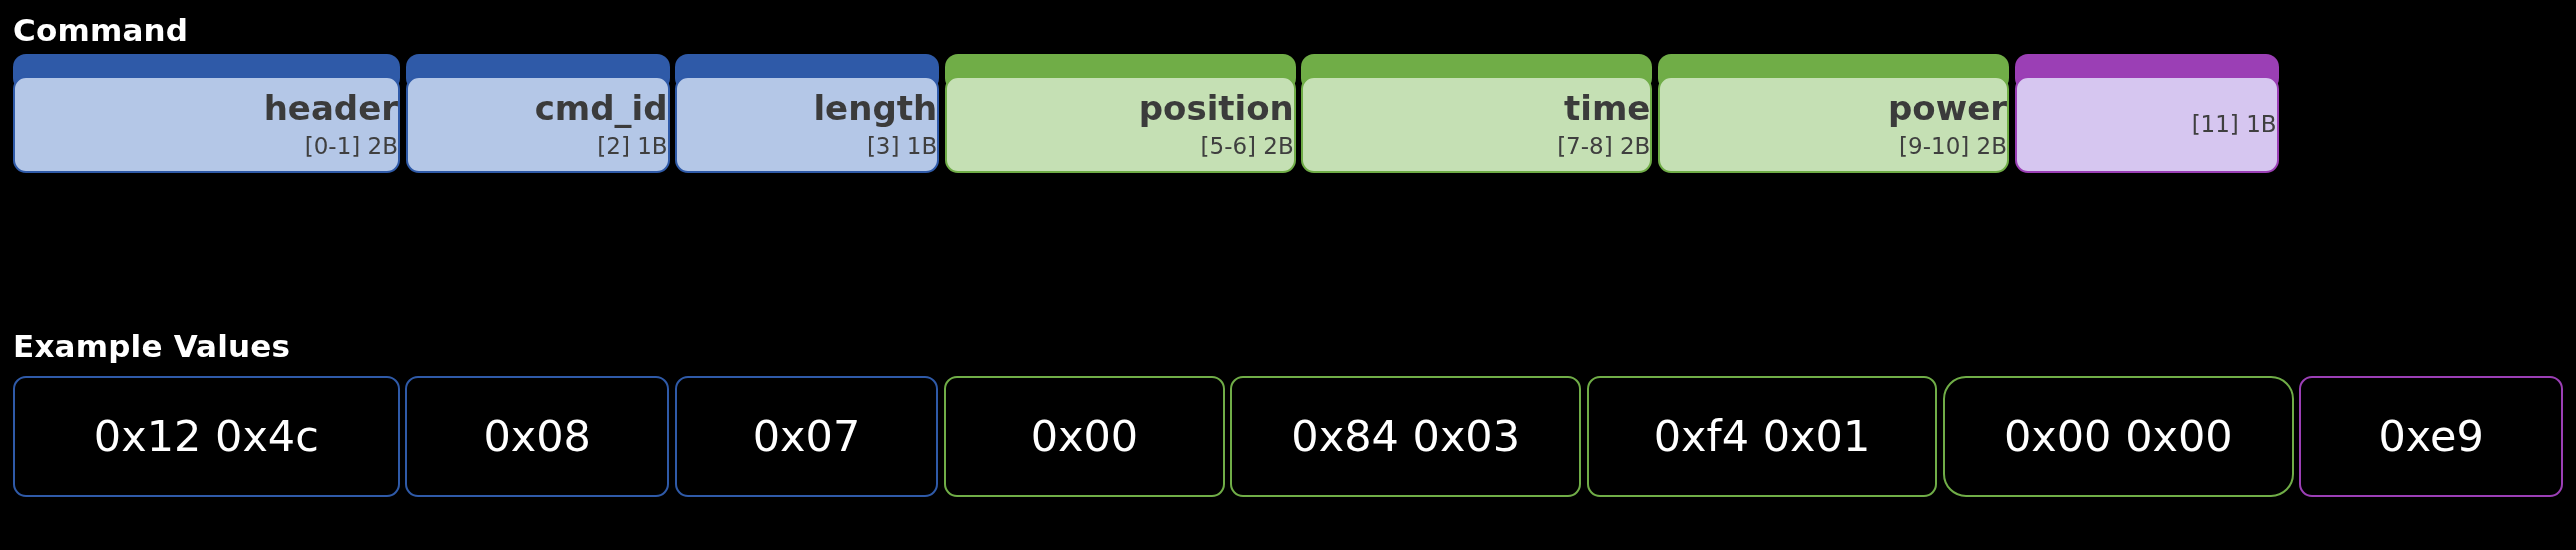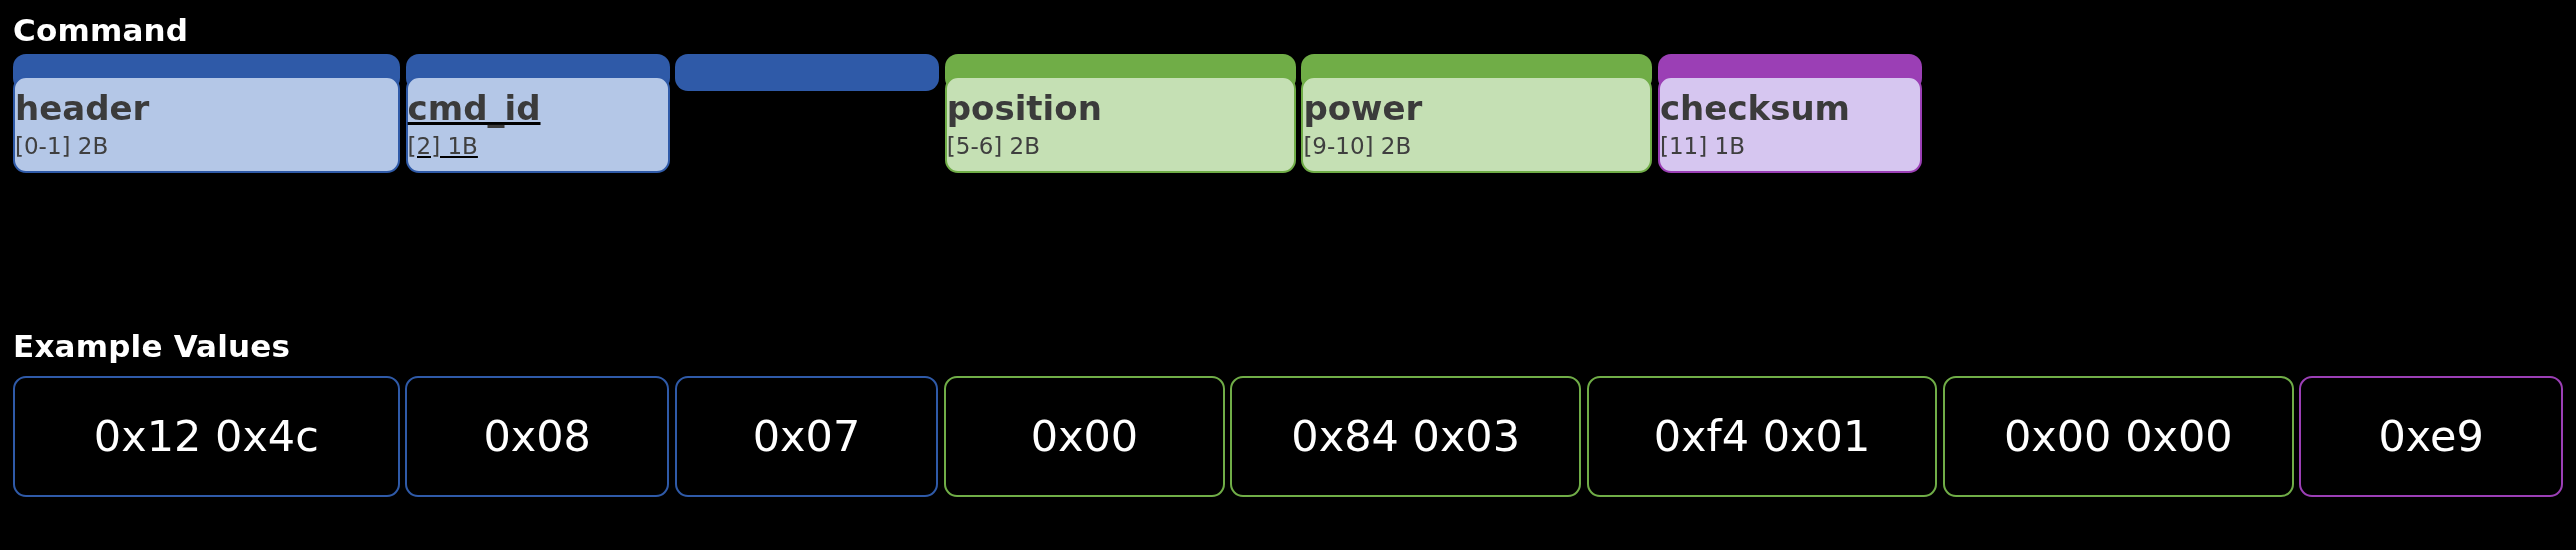--- a/index.html
+++ b/index.html
@@ -61,21 +61,21 @@
   .field-box {
     position: relative;
     z-index: 2;
     width: 100%;
     height: 97px;
     border-radius: 13px;
     border-width: 2.8px;
     border-style: solid;
     display: flex;
     flex-direction: column;
-    align-items: flex-start;
+    align-items: flex-end;
     justify-content: center;
     gap: 10px;
   }
   .field-name {
     font-size: 34px;
     font-weight: bold;
     color: #3b3b3b;
     line-height: 1;
     white-space: nowrap;
   }
@@ -124,48 +124,58 @@
   <div class="section-title" id="command-title">Command</div>
 
   <div id="field-row">
       <div class="field-cell" style="width: 387px;">
         <div class="field-tab" style="background: rgb(47, 90, 168);"></div>
         <div class="field-box" style="background: rgb(180, 199, 231); border-color: rgb(47, 90, 168);">
           <div class="field-name">header</div>
           <div class="field-range">[0-1] 2B</div>
         </div>
       </div>
-      <div class="field-cell" style="width: 264px; text-decoration: underline;">
+      <div class="field-cell" style="width: 264px;">
         <div class="field-tab" style="background: rgb(47, 90, 168);"></div>
         <div class="field-box" style="background: rgb(180, 199, 231); border-color: rgb(47, 90, 168);">
           <div class="field-name">cmd_id</div>
           <div class="field-range">[2] 1B</div>
         </div>
       </div>
       <div class="field-cell" style="width: 264px;">
         <div class="field-tab" style="background: rgb(47, 90, 168);"></div>
+        <div class="field-box" style="background: rgb(180, 199, 231); border-color: rgb(47, 90, 168);">
+          <div class="field-name">length</div>
+          <div class="field-range">[3] 1B</div>
+        </div>
       </div>
       <div class="field-cell" style="width: 351px;">
         <div class="field-tab" style="background: rgb(112, 173, 71);"></div>
         <div class="field-box" style="background: rgb(197, 224, 180); border-color: rgb(112, 173, 71);">
           <div class="field-name">position</div>
           <div class="field-range">[5-6] 2B</div>
         </div>
       </div>
       <div class="field-cell" style="width: 351px;">
         <div class="field-tab" style="background: rgb(112, 173, 71);"></div>
         <div class="field-box" style="background: rgb(197, 224, 180); border-color: rgb(112, 173, 71);">
+          <div class="field-name">time</div>
+          <div class="field-range">[7-8] 2B</div>
+        </div>
+      </div>
+      <div class="field-cell" style="width: 351px;">
+        <div class="field-tab" style="background: rgb(112, 173, 71);"></div>
+        <div class="field-box" style="background: rgb(197, 224, 180); border-color: rgb(112, 173, 71);">
           <div class="field-name">power</div>
           <div class="field-range">[9-10] 2B</div>
         </div>
       </div>
       <div class="field-cell" style="width: 264px;">
         <div class="field-tab" style="background: rgb(155, 63, 181);"></div>
         <div class="field-box" style="background: rgb(214, 198, 240); border-color: rgb(155, 63, 181);">
-          <div class="field-name">checksum</div>
           <div class="field-range">[11] 1B</div>
         </div>
       </div>
     </div>
 
   <div class="section-title" id="example-title">Example Values</div>
 
   <div id="value-row">
       <div class="value-box" style="width: 387px; border-color: rgb(47, 90, 168);">
         <div class="value-text">0x12 0x4c</div>
@@ -178,21 +188,21 @@
       </div>
       <div class="value-box" style="width: 281px; border-color: rgb(112, 173, 71);">
         <div class="value-text">0x00</div>
       </div>
       <div class="value-box" style="width: 351px; border-color: rgb(112, 173, 71);">
         <div class="value-text">0x84 0x03</div>
       </div>
       <div class="value-box" style="width: 351px; border-color: rgb(112, 173, 71);">
         <div class="value-text">0xf4 0x01</div>
       </div>
-      <div class="value-box" style="width: 351px; border-color: rgb(112, 173, 71);">
+      <div class="value-box" style="width: 351px; border-color: rgb(112, 173, 71); border-radius: 23px;">
         <div class="value-text">0x00 0x00</div>
       </div>
       <div class="value-box" style="width: 264px; border-color: rgb(155, 63, 181);">
         <div class="value-text">0xe9</div>
       </div>
     </div>
 
 </div>
 
 

